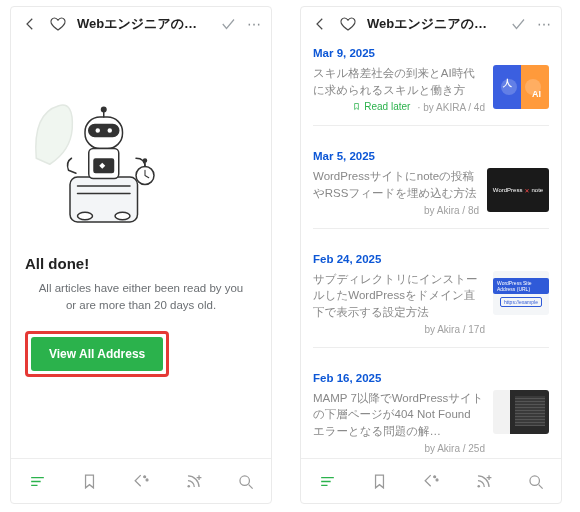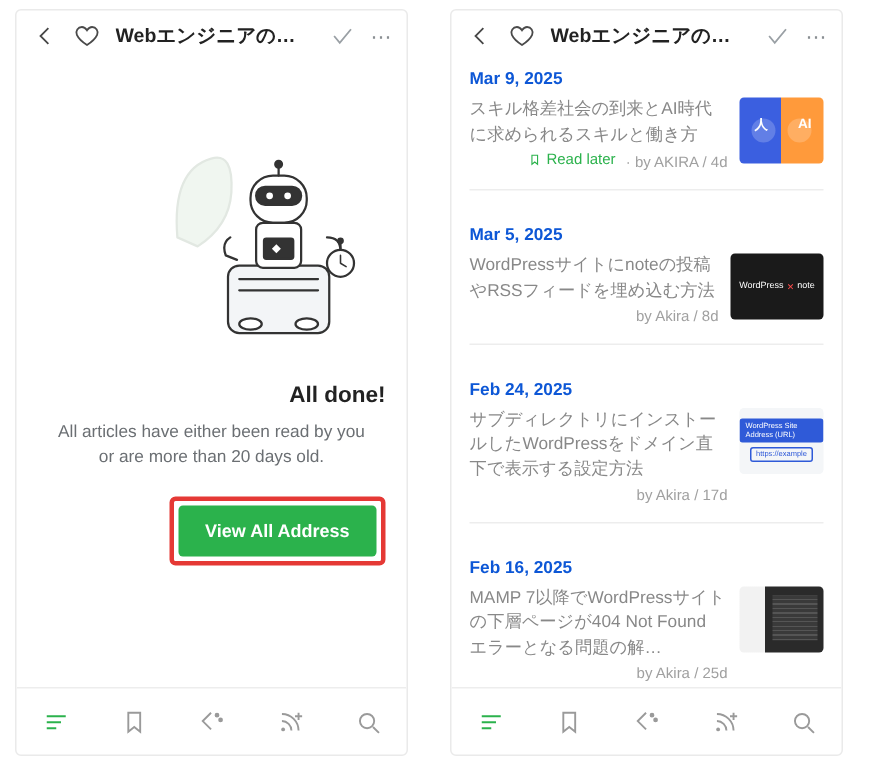--- a/index.html
+++ b/index.html
@@ -8,21 +8,21 @@
   .wrap{display:flex;gap:28px;padding:6px 10px;}
   .phone{width:260px;height:496px;border:1px solid #eaeaea;border-radius:4px;background:#fff;display:flex;flex-direction:column;position:relative;overflow:hidden;}
   .hdr{display:flex;align-items:center;gap:10px;padding:8px 10px 6px;border-bottom:0;}
   .ico{width:18px;height:18px;display:inline-flex;align-items:center;justify-content:center;color:#444;}
   .ico svg{width:18px;height:18px;stroke:#4a4a4a;stroke-width:1.6;fill:none;}
   .checkico svg{stroke:#9aa0a5;}
   .title{flex:1;font-size:13px;font-weight:600;color:#222;white-space:nowrap;overflow:hidden;text-overflow:ellipsis;}
   .dots{font-size:14px;color:#8a8f93;letter-spacing:2px;width:14px;text-align:center;}
   .content{flex:1;overflow:hidden;display:flex;flex-direction:column;}
   
-  .empty{flex:1;display:flex;flex-direction:column;align-items:flex-end;justify-content:flex-start;padding:48px 14px 10px;}
+  .empty{flex:1;display:flex;flex-direction:column;align-items:flex-start;justify-content:flex-start;padding:48px 14px 10px;}
   .robot{width:150px;height:150px;}
   .robot svg{width:100%;height:100%;}
   .alldone{margin-top:18px;font-weight:700;font-size:15px;}
   .allsub{margin-top:8px;text-align:center;font-size:11.5px;color:#6b6f73;padding:0 10px;line-height:1.5;}
   .btn-wrap{margin-top:16px;border:3px solid #e53935;border-radius:4px;padding:3px;}
   .btn{background:var(--accent);color:#fff;font-weight:700;font-size:12px;padding:10px 18px;border-radius:3px;border:none;cursor:pointer;}
   
   .list{flex:1;overflow:hidden;padding:0 12px;}
   .date{color:var(--blue);font-size:11.5px;font-weight:600;margin-top:12px;border-top:1px solid #ededed;padding-top:24px;}
   .date.first{border-top:none;margin-top:4px;padding-top:4px;}
@@ -30,21 +30,21 @@
   .entry-text{flex:1;min-width:0;}
   .entry-title{font-size:11.5px;color:#888;line-height:1.45;}
   .meta{font-size:10px;color:#a0a0a0;margin-top:3px;text-align:right;}
   .readlater{display:inline-flex;align-items:center;gap:3px;color:var(--accent);font-size:10px;margin-right:4px;}
   .readlater svg{width:9px;height:9px;stroke:var(--accent);fill:none;stroke-width:2;}
   .thumb{width:56px;height:44px;border-radius:3px;flex-shrink:0;background:#dfe3e7;overflow:hidden;position:relative;}
   .th1{background:linear-gradient(90deg,#3b5fe0 50%,#ff9a3b 50%);}
   .th1::before,.th1::after{content:"";position:absolute;top:50%;transform:translateY(-50%);width:16px;height:16px;border-radius:50%;background:rgba(255,255,255,.2);}
   .th1::before{left:8px;} .th1::after{right:8px;}
   .th1 .a{position:absolute;left:10px;top:12px;font-size:9px;color:#fff;font-weight:700;}
-  .th1 .b{position:absolute;right:8px;top:12px;font-size:9px;color:#fff;font-weight:700;}
+  .th1 .b{position:absolute;right:8px;top:24px;font-size:9px;color:#fff;font-weight:700;}
   .th2{background:#1a1a1a;display:flex;align-items:center;justify-content:center;color:#fff;font-size:6px;padding:0 3px;}
   .th2 .x{color:#ff4b4b;margin:0 2px;}
   .th3{background:#f4f6f8;display:flex;flex-direction:column;align-items:center;justify-content:center;gap:3px;}
   .th3 .bar{background:#2f5ad8;color:#fff;font-size:5px;padding:2px 4px;border-radius:2px;}
   .th3 .bar2{border:1px solid #2f5ad8;color:#2f5ad8;font-size:5px;padding:1px 3px;border-radius:2px;}
   .th4{background:linear-gradient(90deg,#f2f2f2 30%,#2a2a2a 30%);}
   .th4::before{content:"";position:absolute;right:4px;top:6px;width:30px;height:30px;background:repeating-linear-gradient(#3a3a3a,#3a3a3a 2px,#555 2px,#555 3px);}
   
   .nav{height:44px;border-top:1px solid #ededed;display:flex;align-items:center;justify-content:space-around;}
   .nav .ni{width:20px;height:20px;display:flex;align-items:center;justify-content:center;}

